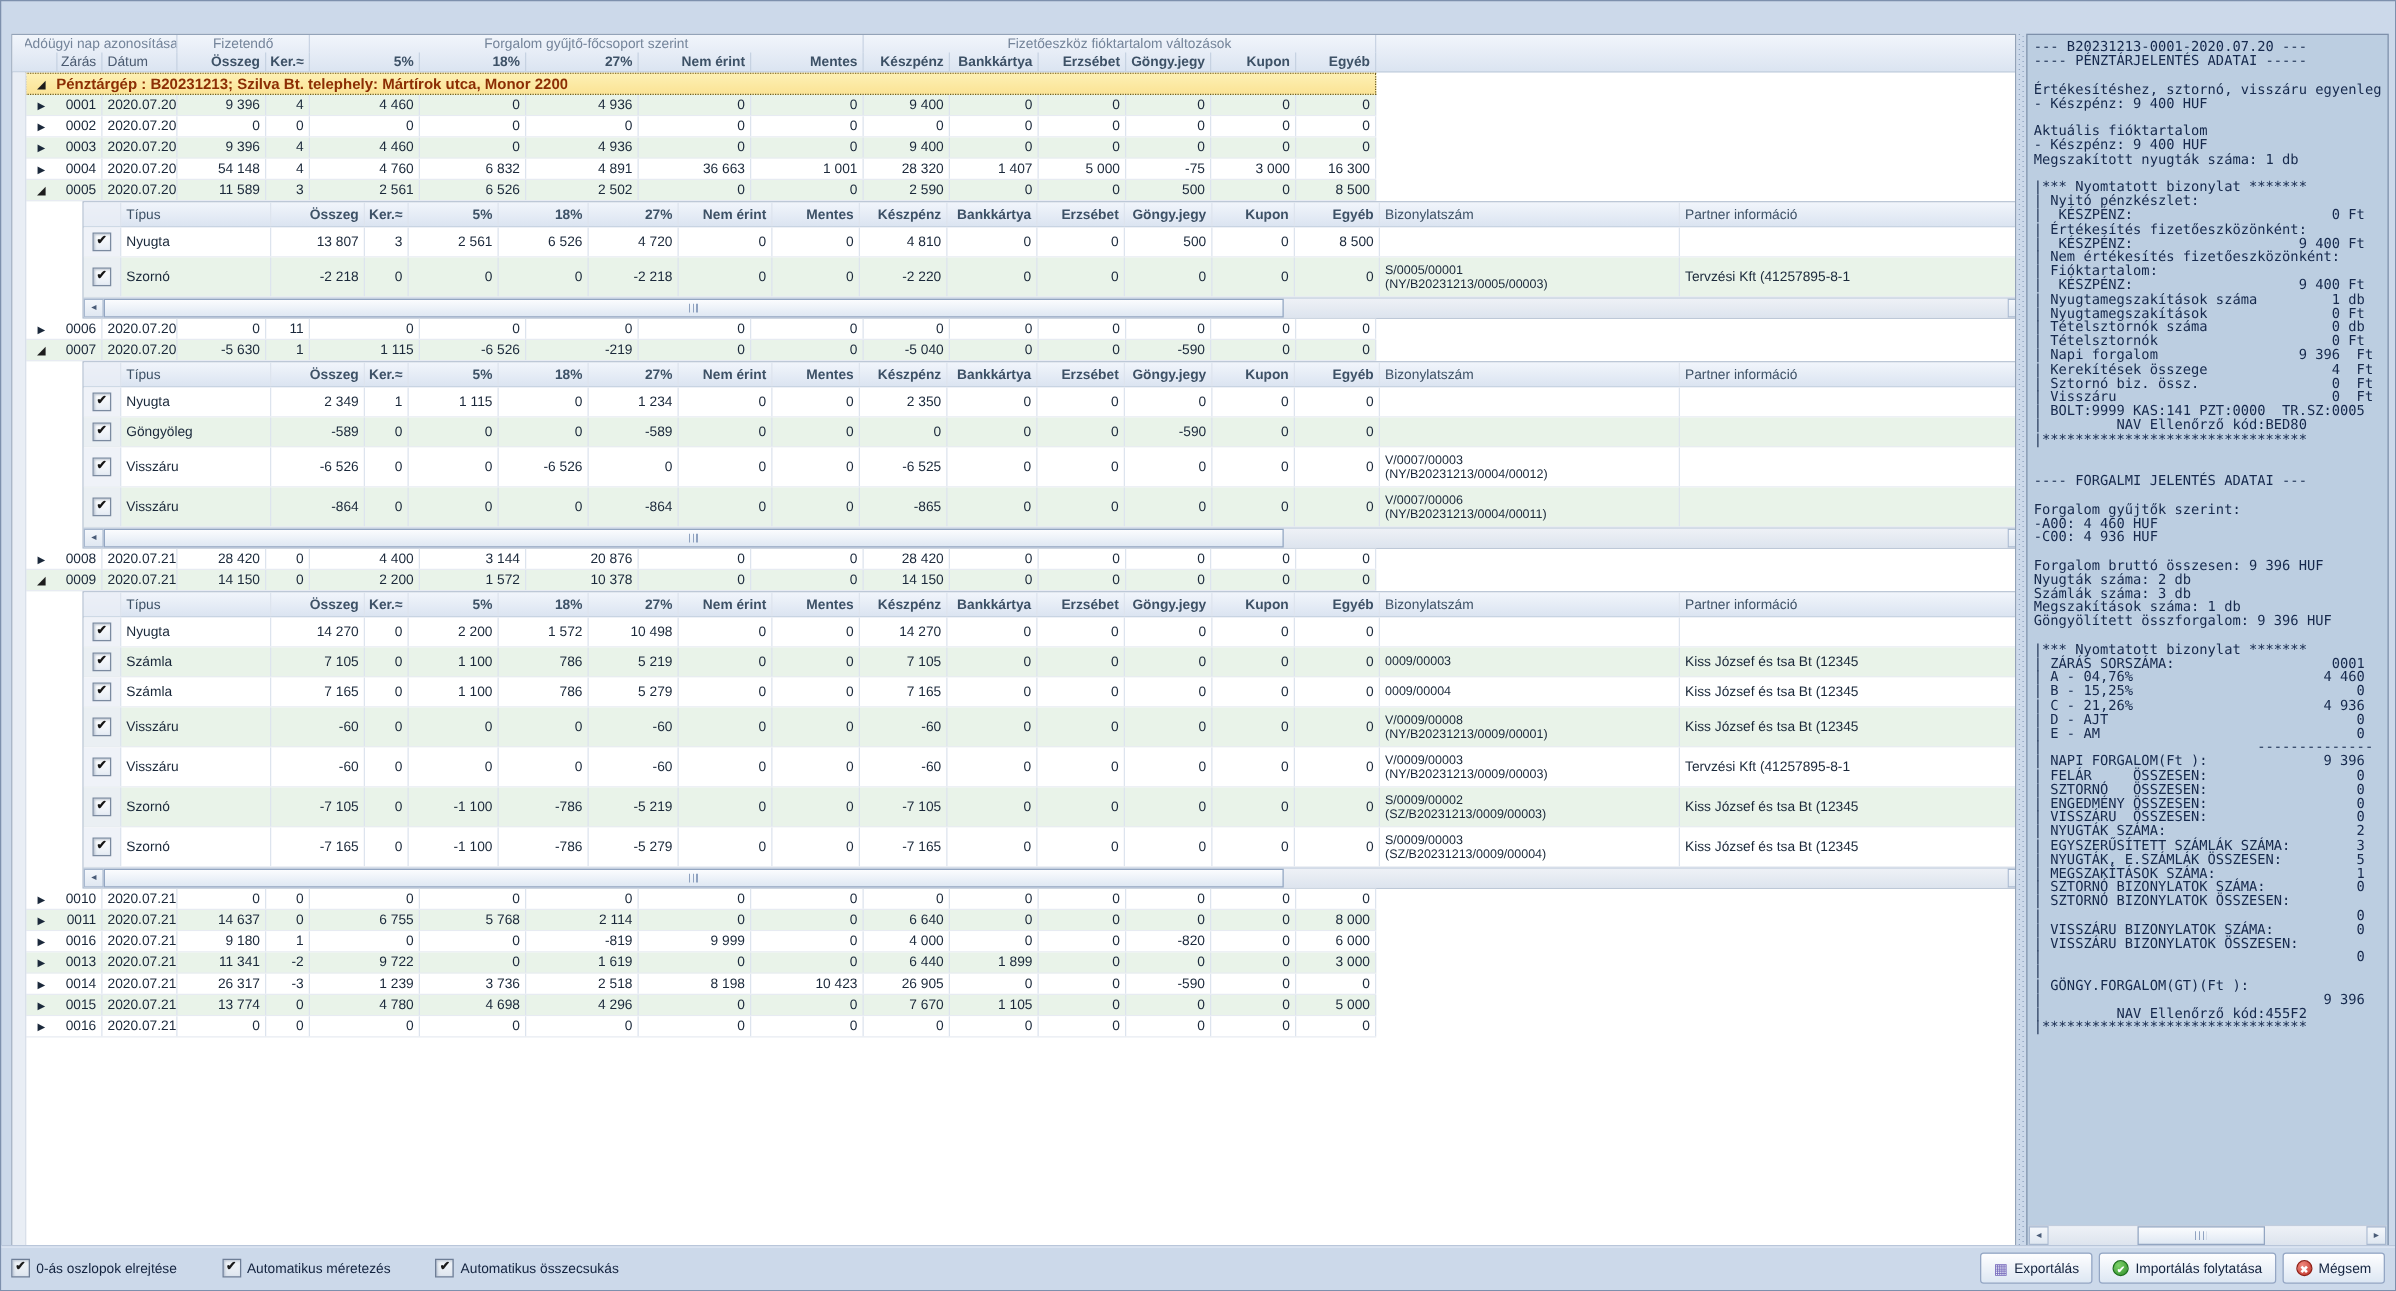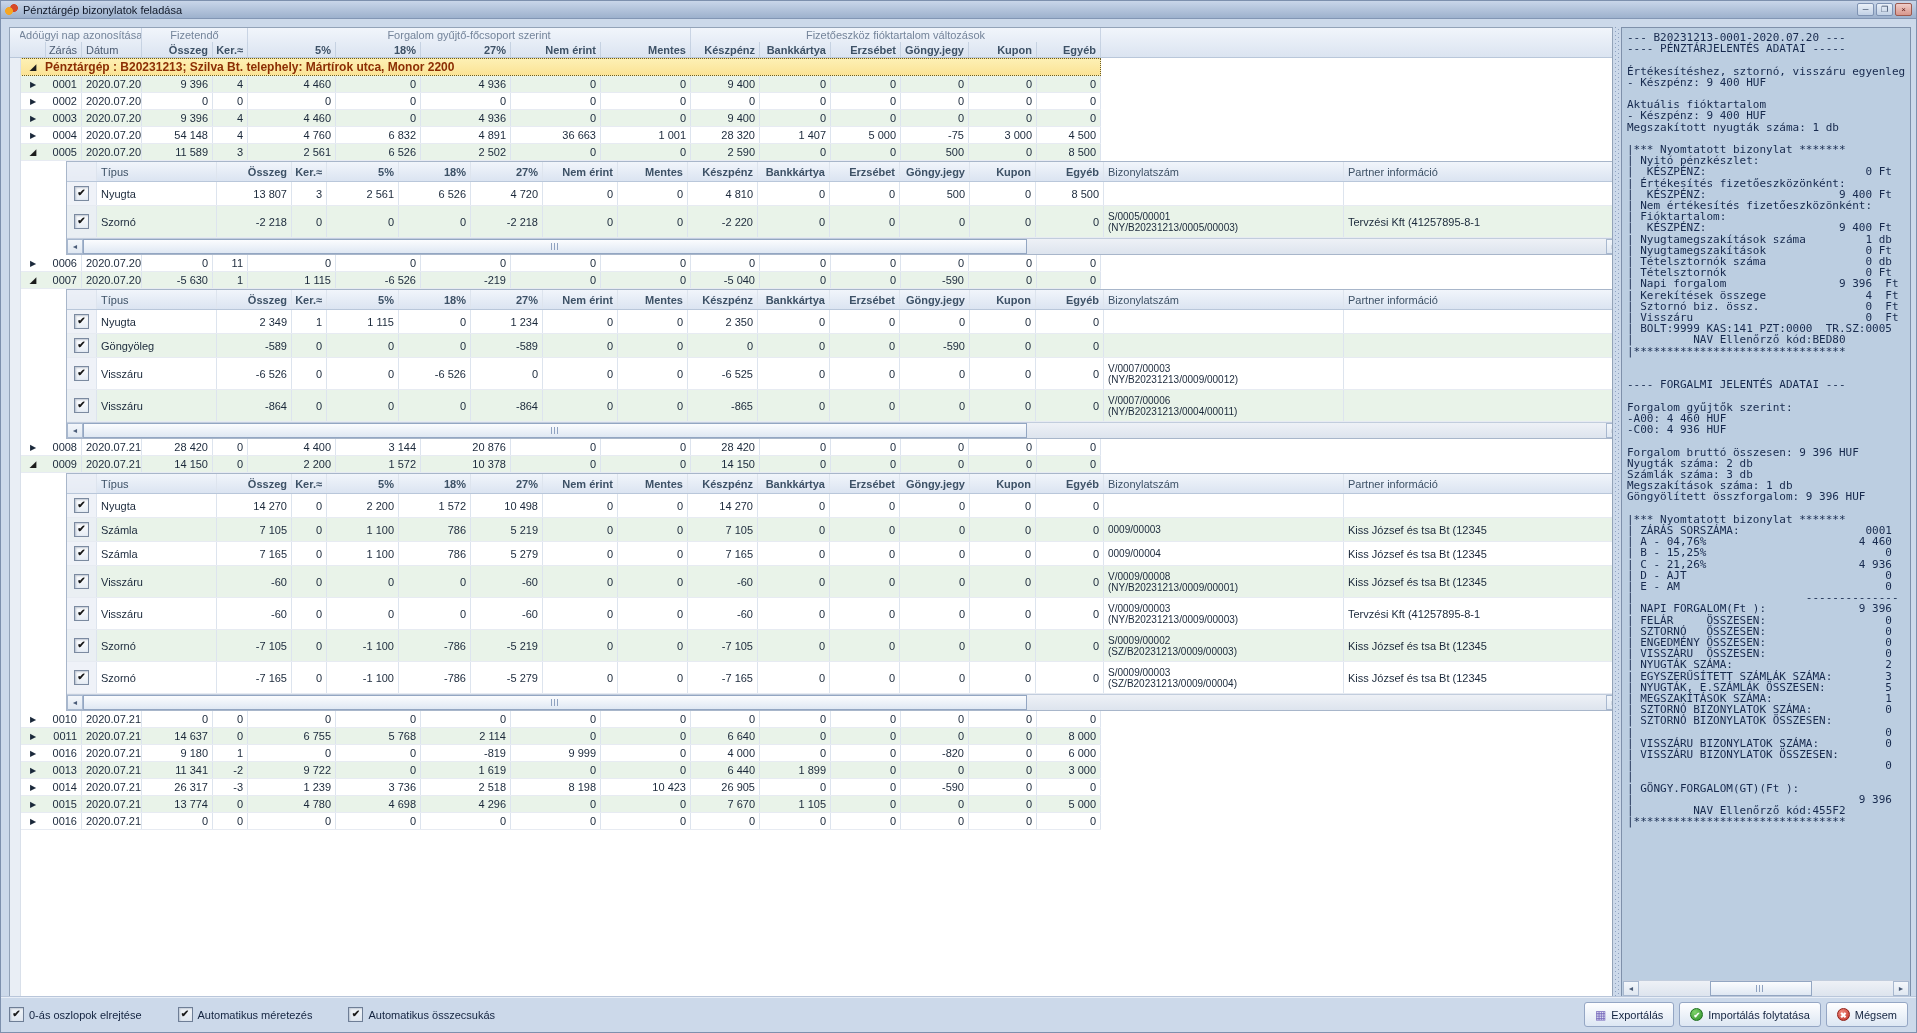--- a/index.html
+++ b/index.html
@@ -83,29 +83,20 @@
   .ic-export{color:#7466bb;font-size:12px;line-height:12px;}
   .circle{display:inline-block;width:13px;height:13px;border-radius:50%;color:#fff;font-size:8px;line-height:13px;text-align:center;font-weight:bold;box-sizing:border-box;}
   .circle.green{background:radial-gradient(circle at 35% 30%,#7ed36a,#2e8f2a);border:1px solid #1d6f1d;}
   .circle.red{background:radial-gradient(circle at 35% 30%,#f08a7e,#c03228);border:1px solid #8f1f16;}
 </style>
 </head>
 <body>
 
 <div id="window">
 
-  <div id="titlebar">
-    <span id="appicon"></span>
-    <span id="titletext">Pénztárgép bizonylatok feladása</span>
-    <span id="winbtns">
-      <span class="wbtn">─</span>
-      <span class="wbtn">❐</span>
-      <span class="wbtn close">×</span>
-    </span>
-  </div>
 
   <div id="gridpanel">
     <div id="grid-head">
         <div class="hrow hband">
           <div class="hc" style="width: 122px;">Adóügyi nap azonosítása</div>
           <div class="hc" style="width: 106px;">Fizetendő</div>
           <div class="hc" style="width: 443px;">Forgalom gyűjtő-főcsoport szerint</div>
           <div class="hc" style="width: 410px;">Fizetőeszköz fióktartalom változások</div>
         </div>
         <div class="hrow hcols">
@@ -195,21 +186,21 @@
           <div class="gc right" style="width: 88px;">4 760</div>
           <div class="gc right" style="width: 85px;">6 832</div>
           <div class="gc right" style="width: 90px;">4 891</div>
           <div class="gc right" style="width: 90px;">36 663</div>
           <div class="gc right" style="width: 90px;">1 001</div>
           <div class="gc right" style="width: 69px;">28 320</div>
           <div class="gc right" style="width: 71px;">1 407</div>
           <div class="gc right" style="width: 70px;">5 000</div>
           <div class="gc right" style="width: 68px;">-75</div>
           <div class="gc right" style="width: 68px;">3 000</div>
-          <div class="gc right" style="width: 64px;">4 500</div>
+          <div class="gc right" style="width: 64px;">16 300</div>
         </div>
         <div class="mrow stripe">
           <div class="gc cexp exp on" style="width: 26px;">◢</div>
           <div class="gc right" style="width: 36px;">0005</div>
           <div class="gc left" style="width: 60px;">2020.07.20</div>
           <div class="gc right" style="width: 71px;">11 589</div>
           <div class="gc right" style="width: 35px;">3</div>
           <div class="gc right" style="width: 88px;">2 561</div>
           <div class="gc right" style="width: 85px;">6 526</div>
           <div class="gc right" style="width: 90px;">2 502</div>
@@ -405,21 +396,21 @@
             <div class="dc right" style="width: 72px;">0</div>
             <div class="dc right" style="width: 75px;">0</div>
             <div class="dc right" style="width: 70px;">0</div>
             <div class="dc right" style="width: 70px;">-6 525</div>
             <div class="dc right" style="width: 72px;">0</div>
             <div class="dc right" style="width: 70px;">0</div>
             <div class="dc right" style="width: 70px;">0</div>
             <div class="dc right" style="width: 66px;">0</div>
             <div class="dc right" style="width: 68px;">0</div>
             <div class="dc left biz" style="width: 240px;">V/0007/00003
-(NY/B20231213/0009/00012)</div>
+(NY/B20231213/0004/00012)</div>
           </div>
           <div class="drow stripe tall">
             <div class="dc cbc" style="width: 30px;">
               <span class="cb">✔</span>
             </div>
             <div class="dc left" style="width: 120px;">Visszáru</div>
             <div class="dc right" style="width: 75px;">-864</div>
             <div class="dc right" style="width: 35px;">0</div>
             <div class="dc right" style="width: 72px;">0</div>
             <div class="dc right" style="width: 72px;">0</div>

